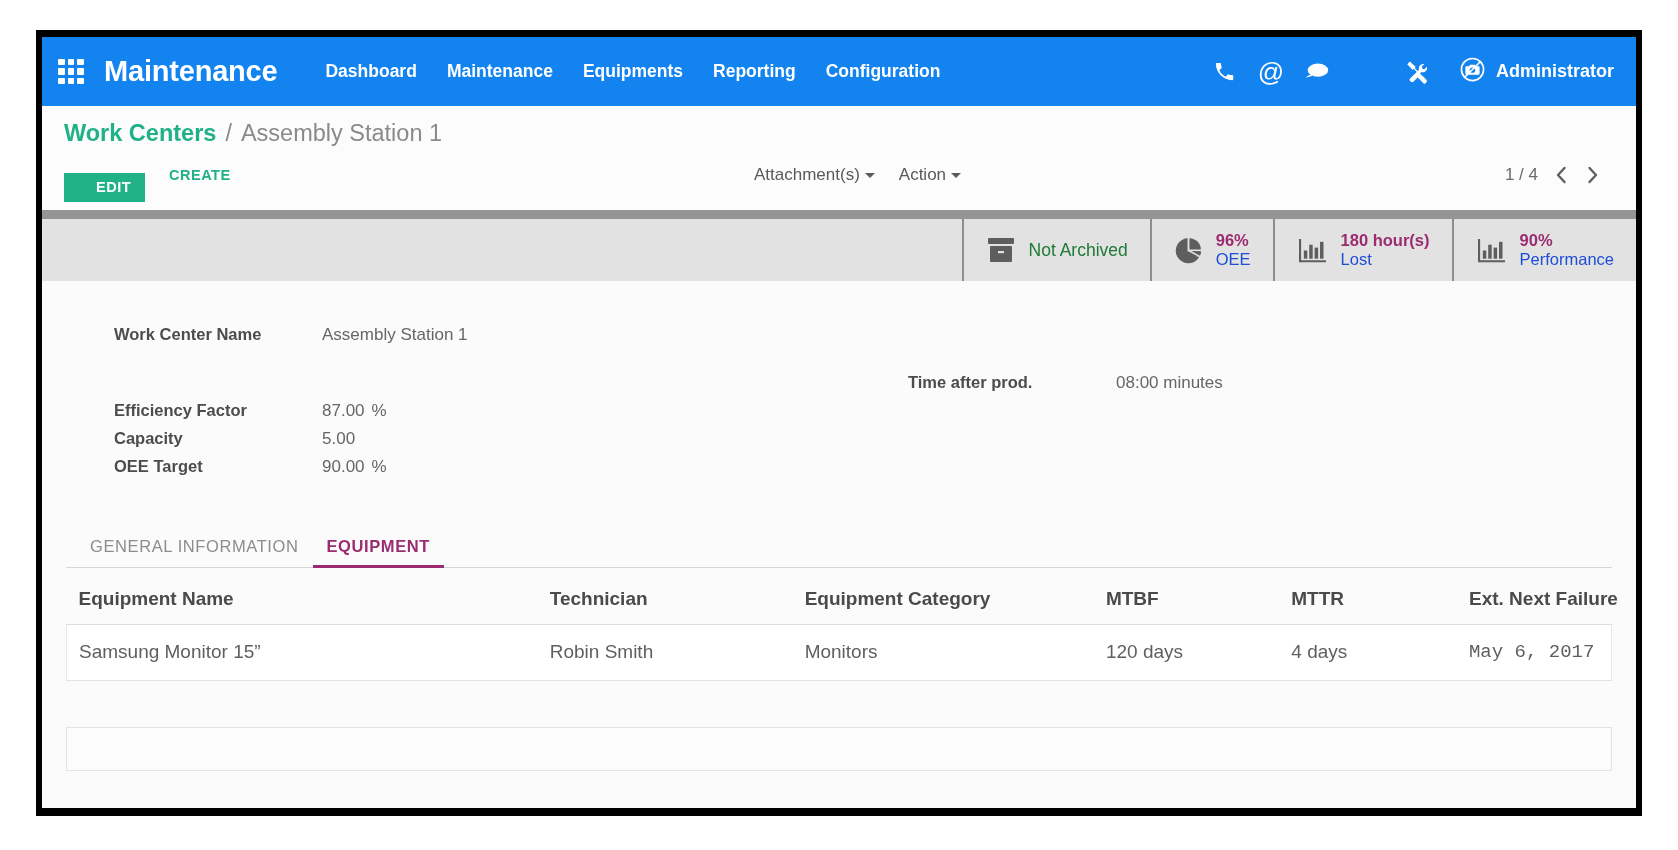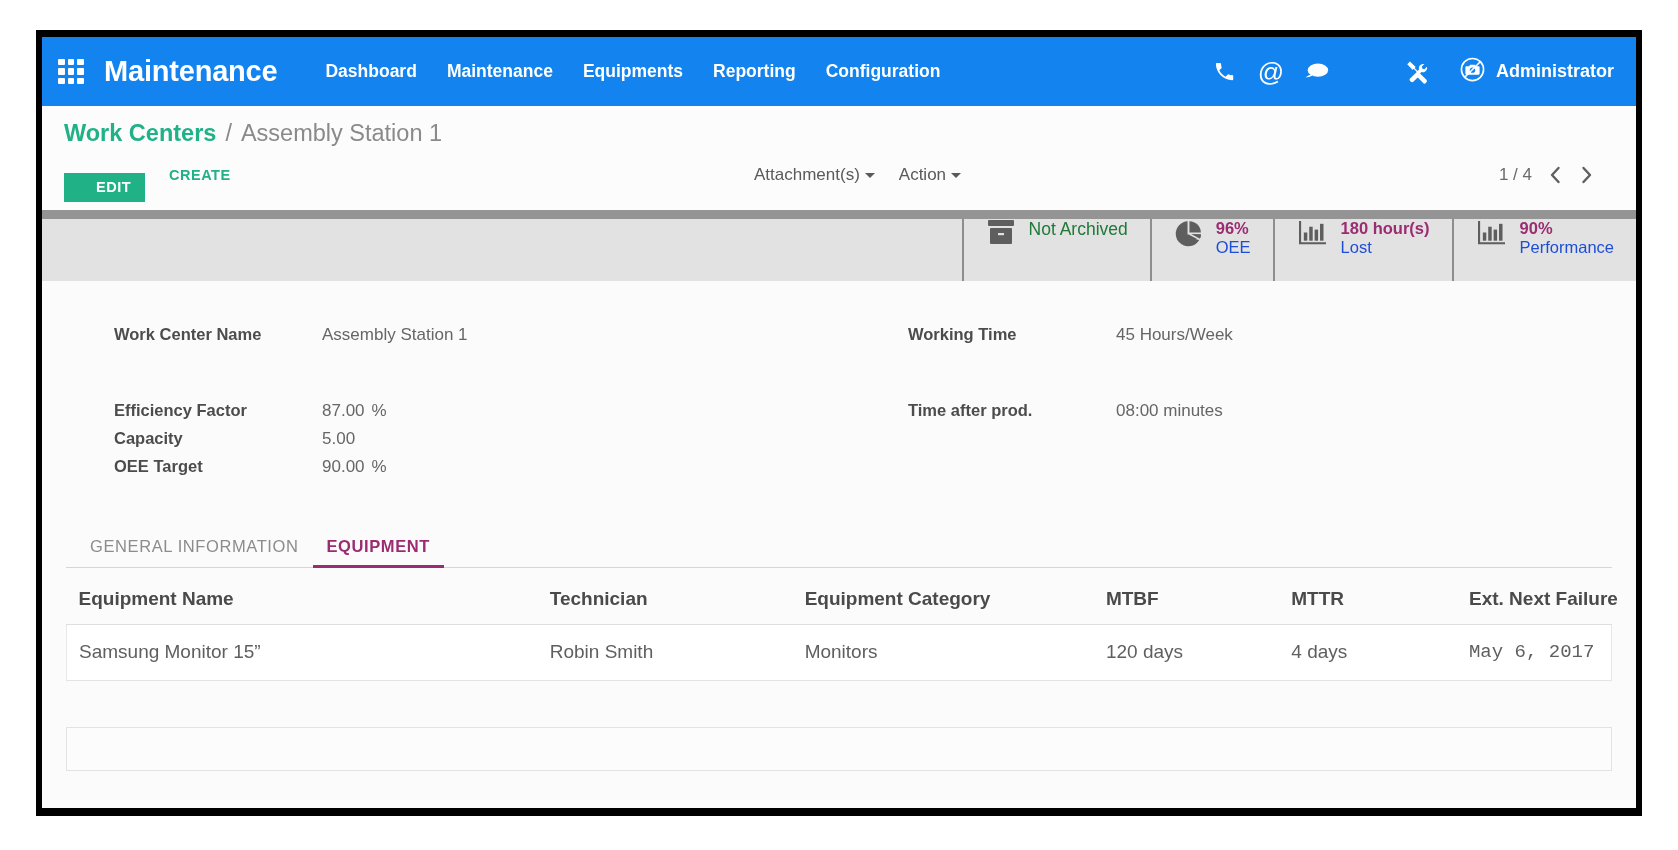--- a/index.html
+++ b/index.html
@@ -146,40 +146,40 @@
     display: inline-block;
     width: 0; height: 0;
     border-left: 5px solid transparent;
     border-right: 5px solid transparent;
     border-top: 5px solid #5a5a5a;
     margin-left: 5px;
     vertical-align: middle;
   }
   #pager {
     position: absolute;
-    right: 20px;
+    right: 14px;
     display: flex; align-items: center; gap: 16px;
     color: #6b6b6b;
     font-size: 17px;
   }
   #pager-count { white-space: nowrap; }
   .pager-arrow { cursor: pointer; display: flex; align-items: center; }
 
   
   #stat-strip { height: 9px; background: #949494; }
   #stat-bar {
     height: 62px;
     background: #e2e2e2;
     display: flex;
     justify-content: flex-end;
   }
   .stat-spacer { flex: 1 1 auto; }
   .stat-btn {
     display: flex;
-    align-items: flex-start;
+    align-items: center;
     gap: 13px;
     padding: 0 22px;
     border-left: 2px solid #8e8e8e;
     cursor: pointer;
     min-width: 0;
   }
   .stat-icon { flex: 0 0 auto; display: flex; align-items: center; }
   .stat-text { display: flex; flex-direction: column; justify-content: center; line-height: 1.15; }
   .stat-value { font-size: 16.5px; font-weight: bold; color: #9b2c72; white-space: nowrap; }
   .stat-label { font-size: 16.5px; color: #1d4ed8; white-space: nowrap; }
@@ -466,24 +466,20 @@
           <div class="form-label">Capacity</div>
           <div class="form-value"><span>5.00</span><span class="unit"></span></div>
         </div>
         <div class="form-row">
           <div class="form-label">OEE Target</div>
           <div class="form-value"><span>90.00</span><span class="unit">%</span></div>
         </div>
       </div>
 
       <div class="form-col col-right">
-        <div class="form-row">
-          <div class="form-label">Working Time</div>
-          <div class="form-value"><span>45 Hours/Week</span></div>
-        </div>
         <div class="row-gap-big"></div>
         <div class="form-row">
           <div class="form-label">Time after prod.</div>
           <div class="form-value"><span>08:00 minutes</span></div>
         </div>
       </div>
     </div>
 
     <div id="notebook">
       <div id="tab-list">

